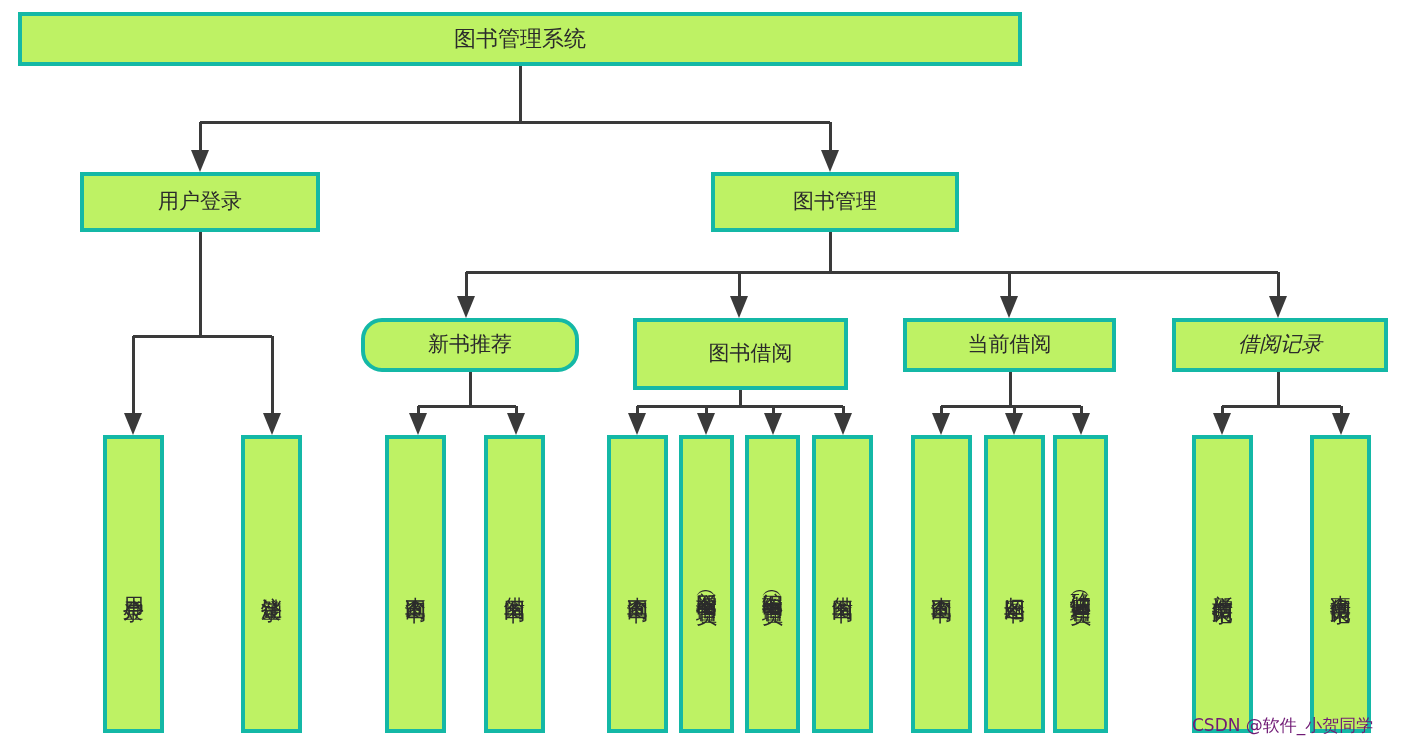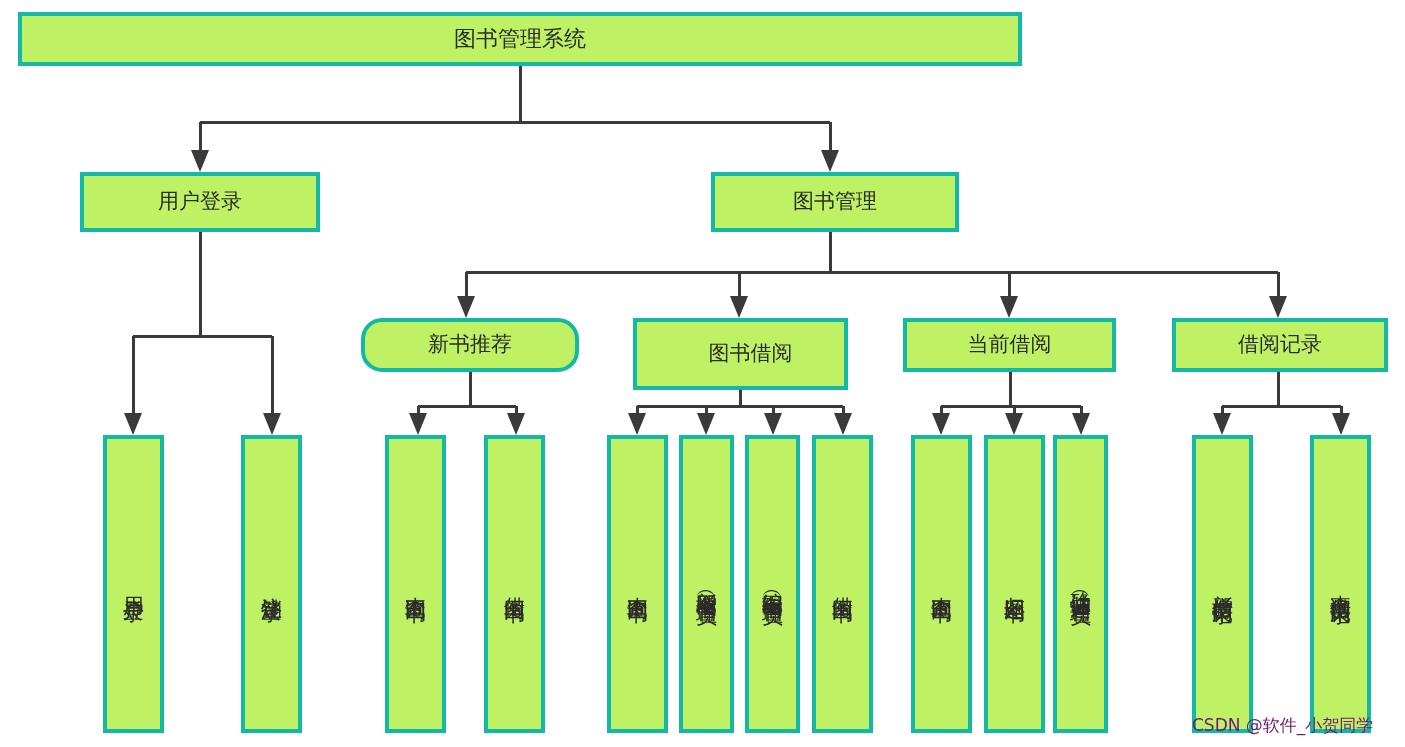--- a/index.html
+++ b/index.html
@@ -142,21 +142,21 @@
 
   <div class="node horiz" style="left: 361px; top: 318px; width: 218px; height: 54px; border-radius: 21px;">
     <span class="node-label">新书推荐</span>
   </div>
   <div class="node horiz" style="left: 633px; top: 318px; width: 215px; height: 72px; padding-left: 20px;">
     <span class="node-label">图书借阅</span>
   </div>
   <div class="node horiz" style="left: 903px; top: 318px; width: 213px; height: 54px;">
     <span class="node-label">当前借阅</span>
   </div>
-  <div class="node horiz" style="left: 1172px; top: 318px; width: 216px; height: 54px;">
+  <div class="node horiz" style="left: 1172px; top: 318px; width: 216px; height: 54px; font-style: italic;">
     <span class="node-label">借阅记录</span>
   </div>
 
   <div class="node vert" style="left: 103px; top: 435px; width: 61px; height: 298px;">
     <span class="node-label">用户登录</span>
   </div>
   <div class="node vert" style="left: 241px; top: 435px; width: 61px; height: 298px;">
     <span class="node-label">注销登录</span>
   </div>
   <div class="node vert" style="left: 385px; top: 435px; width: 61px; height: 298px;">

